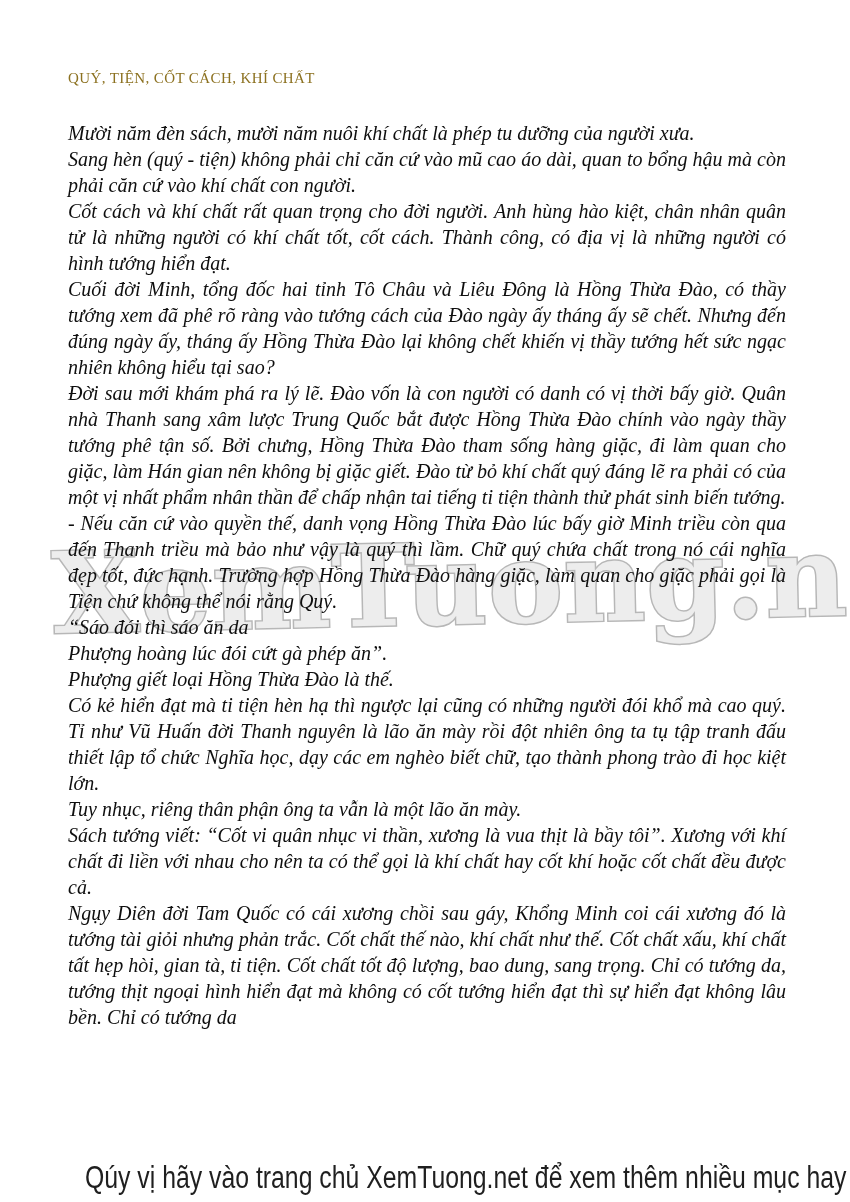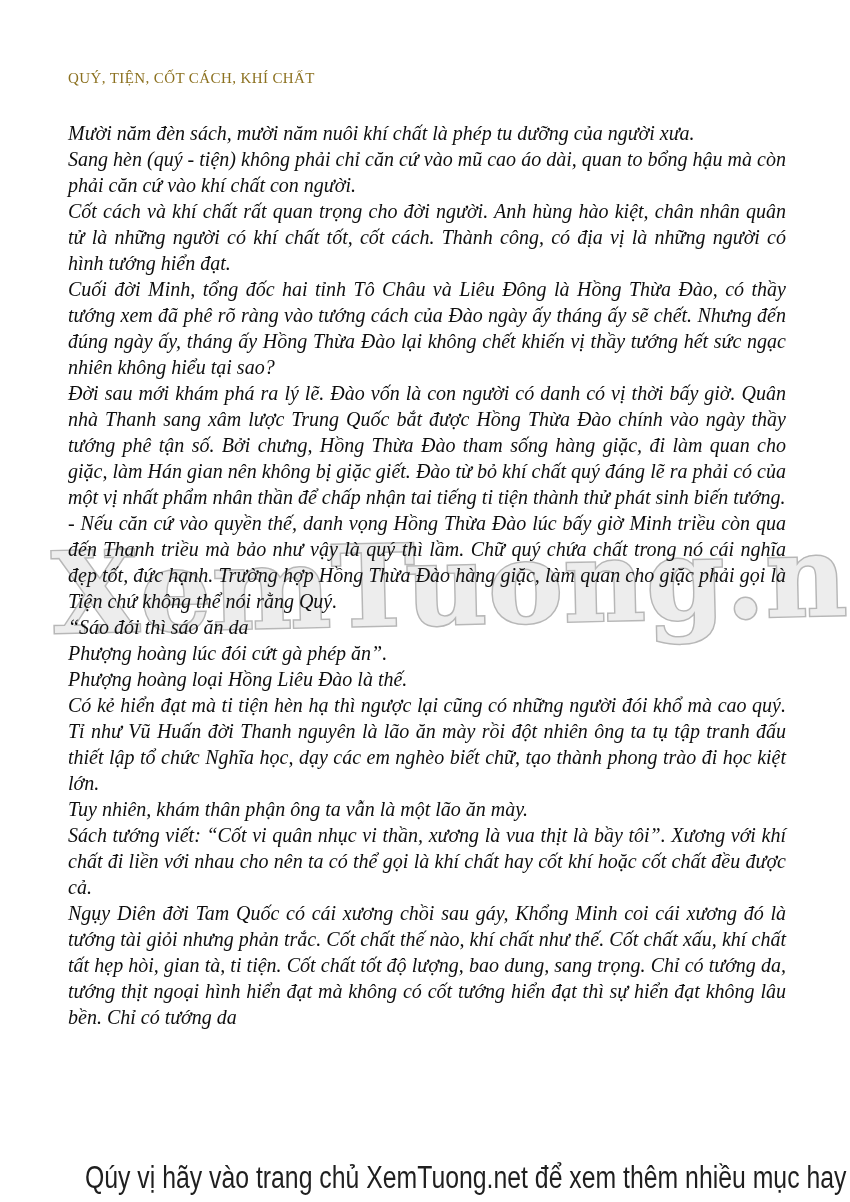--- a/index.html
+++ b/index.html
@@ -78,22 +78,22 @@
 
   <div class="content">
       <p class="para">Mười năm đèn sách, mười năm nuôi khí chất là phép tu dưỡng của người xưa.</p>
       <p class="para">Sang hèn (quý - tiện) không phải chỉ căn cứ vào mũ cao áo dài, quan to bổng hậu mà còn phải căn cứ vào khí chất con người.</p>
       <p class="para">Cốt cách và khí chất rất quan trọng cho đời người. Anh hùng hào kiệt, chân nhân quân tử là những người có khí chất tốt, cốt cách. Thành công, có địa vị là những người có hình tướng hiển đạt.</p>
       <p class="para">Cuối đời Minh, tổng đốc hai tỉnh Tô Châu và Liêu Đông là Hồng Thừa Đào, có thầy tướng xem đã phê rõ ràng vào tướng cách của Đào ngày ấy tháng ấy sẽ chết. Nhưng đến đúng ngày ấy, tháng ấy Hồng Thừa Đào lại không chết khiến vị thầy tướng hết sức ngạc nhiên không hiểu tại sao?</p>
       <p class="para">Đời sau mới khám phá ra lý lẽ. Đào vốn là con người có danh có vị thời bấy giờ. Quân nhà Thanh sang xâm lược Trung Quốc bắt được Hồng Thừa Đào chính vào ngày thầy tướng phê tận số. Bởi chưng, Hồng Thừa Đào tham sống hàng giặc, đi làm quan cho giặc, làm Hán gian nên không bị giặc giết. Đào từ bỏ khí chất quý đáng lẽ ra phải có của một vị nhất phẩm nhân thần để chấp nhận tai tiếng ti tiện thành thử phát sinh biến tướng.</p>
       <p class="para">- Nếu căn cứ vào quyền thế, danh vọng Hồng Thừa Đào lúc bấy giờ Minh triều còn qua đến Thanh triều mà bảo như vậy là quý thì lầm. Chữ quý chứa chất trong nó cái nghĩa đẹp tốt, đức hạnh. Trường hợp Hồng Thừa Đào hàng giặc, làm quan cho giặc phải gọi là Tiện chứ không thể nói rằng Quý.</p>
       <p class="para italic">“Sáo đói thì sáo ăn da</p>
       <p class="para italic">Phượng hoàng lúc đói cứt gà phép ăn”.</p>
-      <p class="para">Phượng hoàng loại Hồng Liêu Đào là thế.</p>
+      <p class="para">Phượng giết loại Hồng Thừa Đào là thế.</p>
       <p class="para">Có kẻ hiển đạt mà ti tiện hèn hạ thì ngược lại cũng có những người đói khổ mà cao quý. Tỉ như Vũ Huấn đời Thanh nguyên là lão ăn mày rồi đột nhiên ông ta tụ tập tranh đấu thiết lập tổ chức Nghĩa học, dạy các em nghèo biết chữ, tạo thành phong trào đi học kiệt lớn.</p>
-      <p class="para">Tuy nhiên, khám thân phận ông ta vẫn là một lão ăn mày.</p>
+      <p class="para">Tuy nhục, riêng thân phận ông ta vẫn là một lão ăn mày.</p>
       <p class="para">Sách tướng viết: “Cốt vi quân nhục vi thần, xương là vua thịt là bầy tôi”. Xương với khí chất đi liền với nhau cho nên ta có thể gọi là khí chất hay cốt khí hoặc cốt chất đều được cả.</p>
       <p class="para">Ngụy Diên đời Tam Quốc có cái xương chồi sau gáy, Khổng Minh coi cái xương đó là tướng tài giỏi nhưng phản trắc. Cốt chất thế nào, khí chất như thế. Cốt chất xấu, khí chất tất hẹp hòi, gian tà, ti tiện. Cốt chất tốt độ lượng, bao dung, sang trọng. Chỉ có tướng da, tướng thịt ngoại hình hiển đạt mà không có cốt tướng hiển đạt thì sự hiển đạt không lâu bền. Chỉ có tướng da</p>
     </div>
 
   <div class="footer">Qúy vị hãy vào trang chủ XemTuong.net để xem thêm nhiều mục hay khác</div>
 
 </div>
 
 </body></html>

